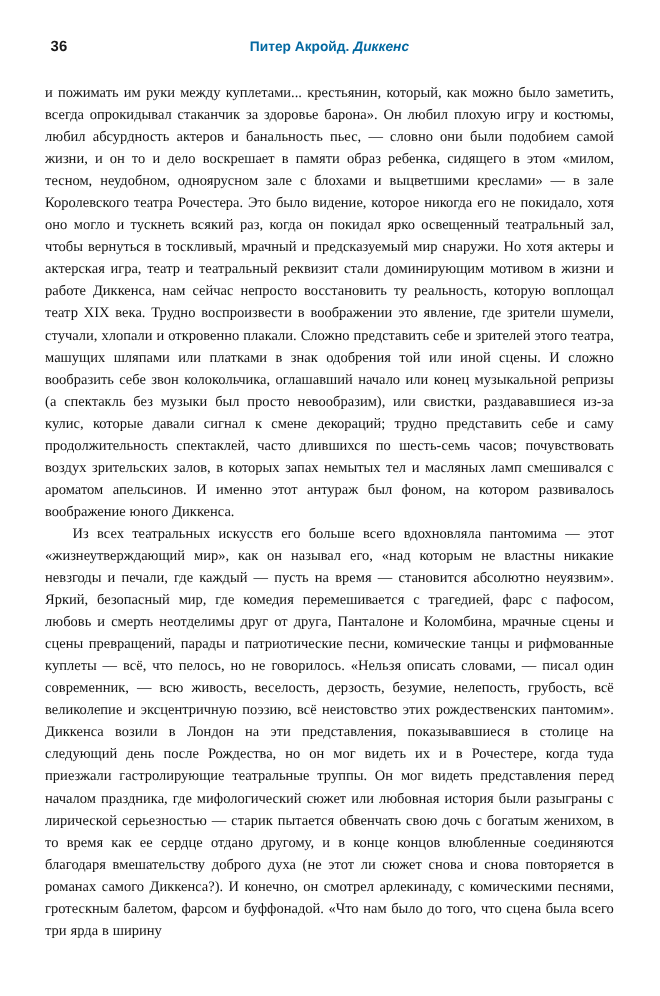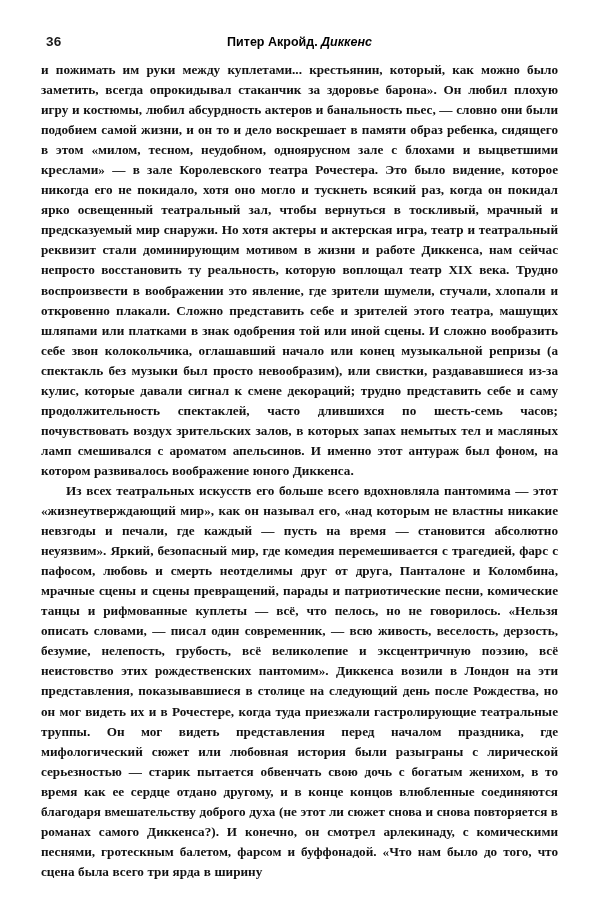--- a/index.html
+++ b/index.html
@@ -40,39 +40,38 @@
 
   .running-head {
     position: absolute;
     left: 0;
     top: 0;
     width: 517px;
     text-align: center;
     font-family: "Liberation Sans", sans-serif;
     font-size: 12.5px;
     line-height: 18px;
-    color: #000000;
+    color: #0369a1;
     white-space: nowrap;
   }
 
   .running-head .rh-author {
     font-style: normal;
   }
 
   .running-head .rh-title {
     font-style: italic;
   }
 
   
   .text-body {
     position: absolute;
-    top: 60px;
+    top: 74px;
     left: 41px;
     width: 517px;
-    font-weight: bold;
   }
 
   .para {
     margin: 0;
     font-family: "Liberation Serif", serif;
     font-size: 13.2px;
     line-height: 20.05px;
     color: #121212;
     text-align: justify;
     text-justify: inter-word;

